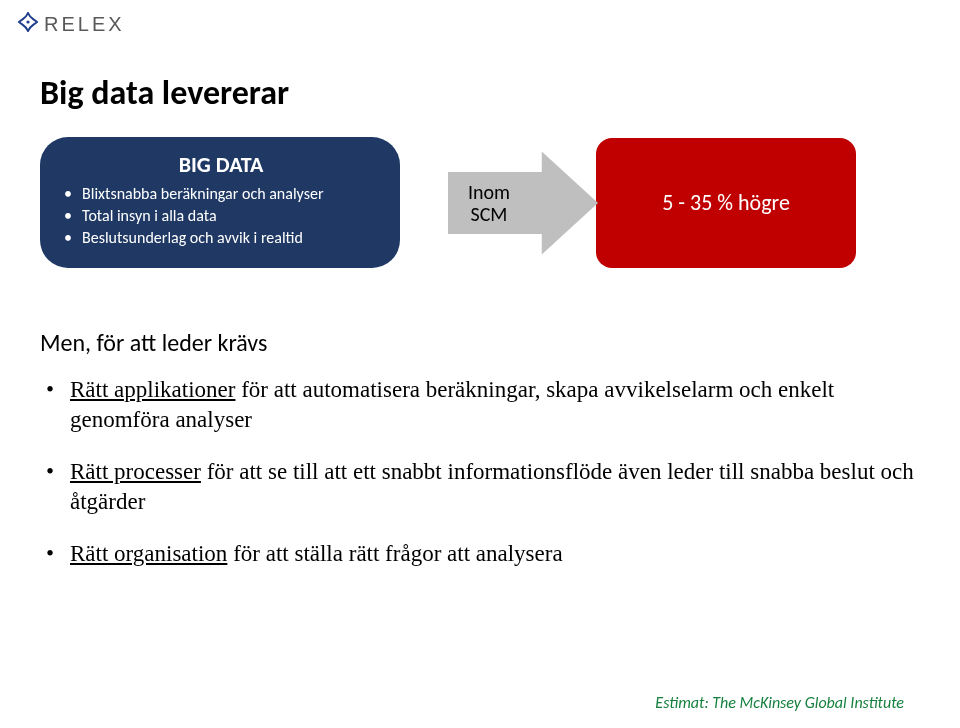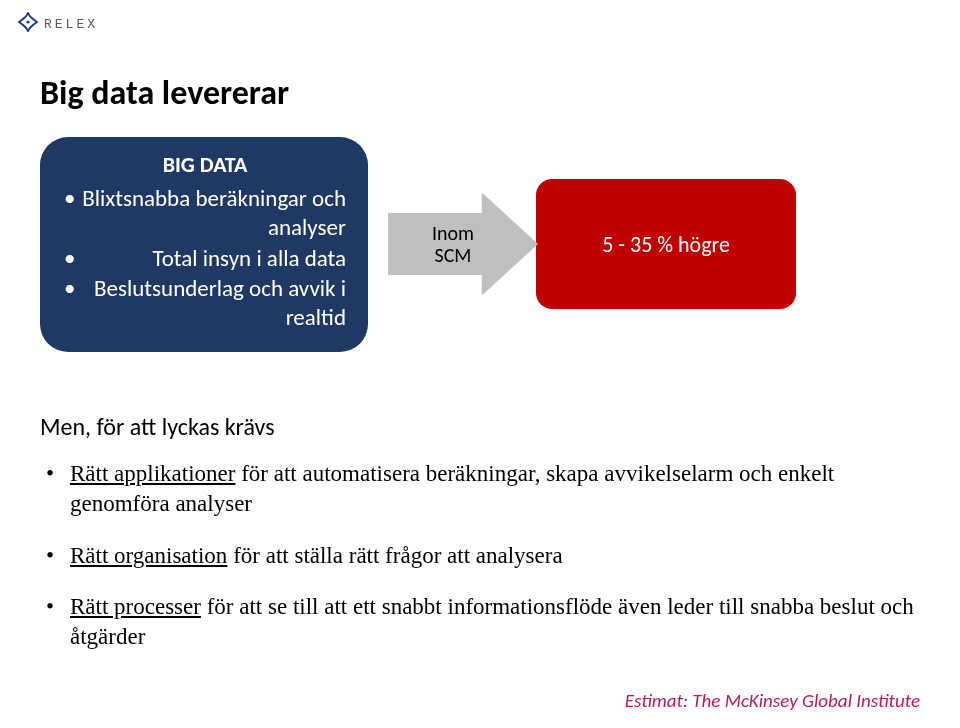--- a/index.html
+++ b/index.html
@@ -15,22 +15,22 @@
   .logo {
     position: absolute;
     top: 12px;
     left: 18px;
     display: flex;
     align-items: center;
     gap: 6px;
   }
   .logo-mark { width: 20px; height: 20px; }
   .logo-text {
-    font-family: Liberation Mono, monospace;
-    font-size: 13px;
+    font-family: Liberation Sans, sans-serif;
+    font-size: 20px;
     letter-spacing: 3px;
     color: #595959;
     font-weight: 400;
   }
 
   .title {
     font-size: 34px;
     font-weight: 700;
     margin-top: 48px;
     margin-bottom: 24px;
@@ -40,52 +40,52 @@
     display: flex;
     align-items: center;
     gap: 0;
   }
 
   .blue-box {
     background: #1f3864;
     color: #fff;
     border-radius: 28px;
     padding: 14px 22px 18px 24px;
-    width: 328px;
+    width: 360px;
   }
   .blue-box .head {
     text-align: center;
     font-size: 22px;
     font-weight: 700;
     margin-bottom: 6px;
   }
   .blue-box ul {
     list-style: none;
-    font-size: 23px;
+    font-size: 16px;
     line-height: 1.25;
-    text-align: right;
   }
   .blue-box ul li {
     position: relative;
     padding-left: 18px;
     margin-bottom: 2px;
   }
   .blue-box ul li::before {
     content: "•";
     position: absolute;
     left: 0;
     top: 0;
   }
 
   .arrow-block {
     position: relative;
     display: flex;
     align-items: flex-start;
-    margin-left: 20px;
+    margin-left: 0;
     margin-right: 0;
+    padding-left: 48px;
   }
   .arrow-svg { width: 150px; height: 110px; }
   .arrow-label {
     position: absolute;
     left: 0; right: 0;
     text-align: center;
     font-size: 20px;
     color: #000;
     line-height: 1.1;
     top: 50%;
@@ -128,25 +128,25 @@
   .body-list li::before {
     content: "•";
     position: absolute;
     left: 6px;
     top: 0;
   }
   .body-list .ul { text-decoration: underline; }
 
   .footer-src {
     position: absolute;
-    right: 40px;
+    right: 56px;
     bottom: 16px;
-    font-size: 19px;
+    font-size: 16px;
     font-style: italic;
-    color: #be185d;
+    color: #15803d;
   }
 </style>
 </head>
 <body>
 
 <div class="logo">
   <span>
     <svg class="logo-mark" viewBox="0 0 100 100">
       <path d="M50 5 C60 30 70 30 95 50 C70 70 60 70 50 95 C40 70 30 70 5 50 C30 30 40 30 50 5 Z" fill="none" stroke="#1f3f8c" stroke-width="10"></path>
       <circle cx="50" cy="50" r="8" fill="#1f3f8c"></circle>
@@ -177,27 +177,27 @@
       <span>SCM</span>
     </div>
   </div>
 
   <div class="red-box">
     <div>5 - 35 % högre</div>
   </div>
 
 </div>
 
-<div class="subhead">Men, för att lyckas krävs</div>
+<div class="subhead">Men, för att leder krävs</div>
 
 <ul class="body-list">
   <li>
     <span class="ul">Rätt applikationer</span><span> för att automatisera beräkningar, skapa avvikelselarm och enkelt genomföra analyser</span>
   </li>
   <li>
+    <span class="ul">Rätt processer</span><span> för att se till att ett snabbt informationsflöde även leder till snabba beslut och åtgärder</span>
+  </li>
+  <li>
     <span class="ul">Rätt organisation</span><span> för att ställa rätt frågor att analysera</span>
   </li>
-  <li>
-    <span class="ul">Rätt processer</span><span> för att se till att ett snabbt informationsflöde även leder till snabba beslut och åtgärder</span>
-  </li>
 </ul>
 
 <div class="footer-src">Estimat: The McKinsey Global Institute</div>
 
 </body></html>

